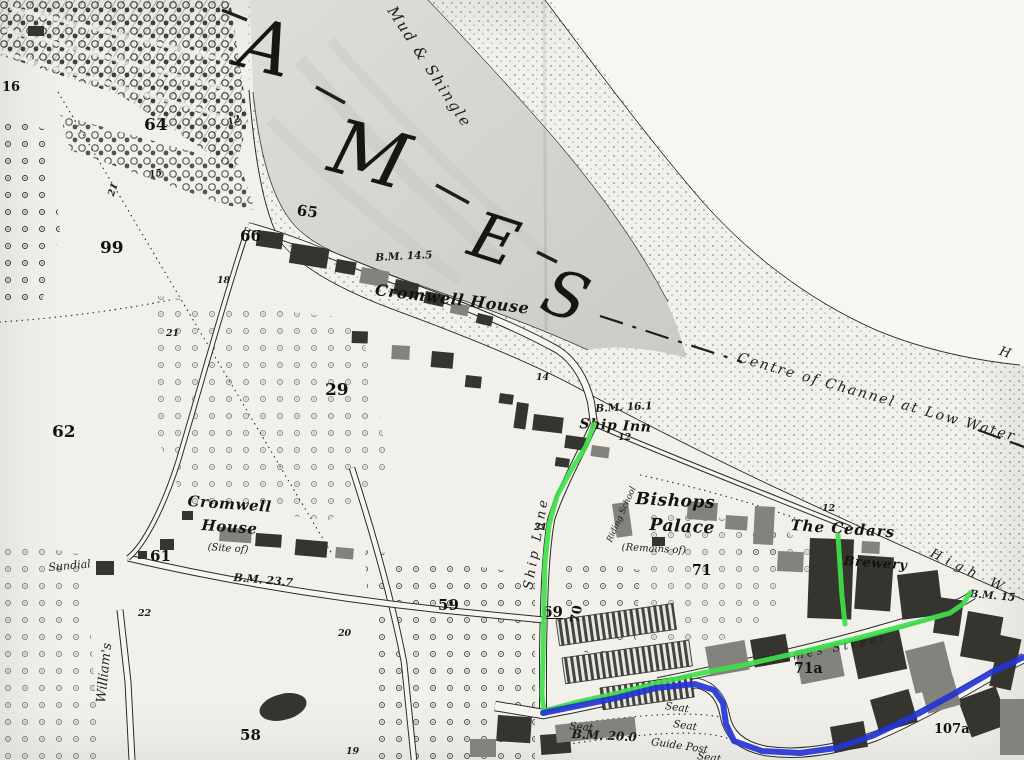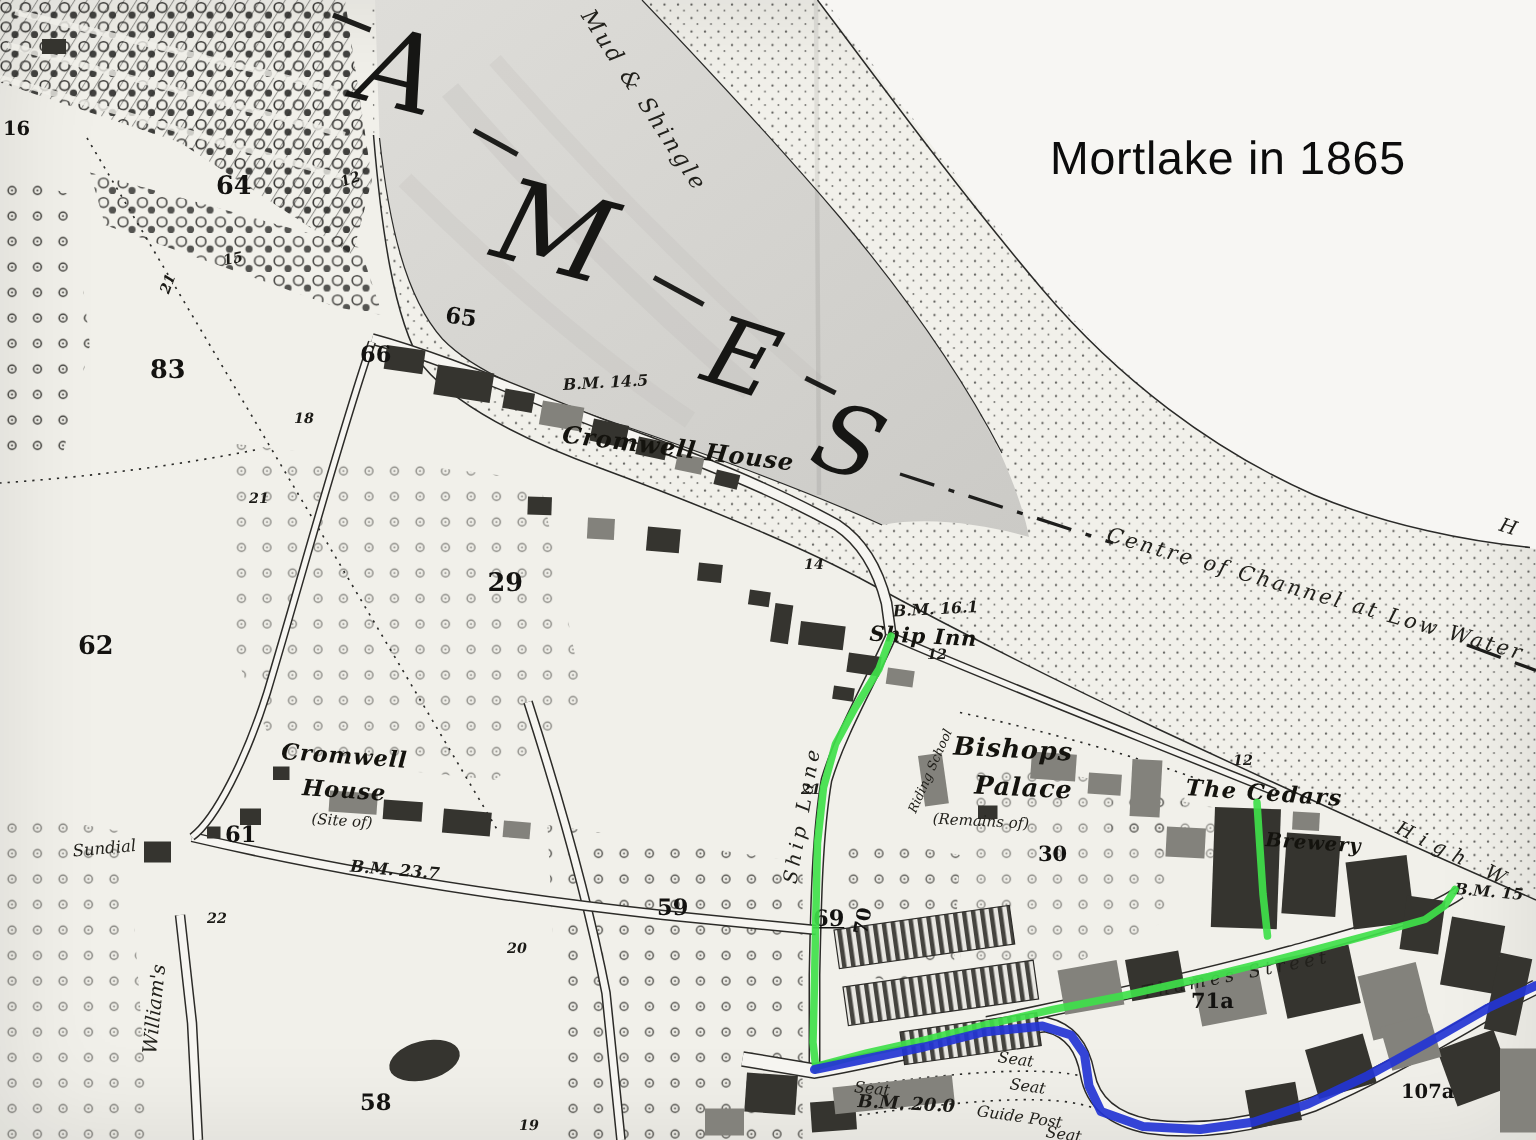--- a/index.html
+++ b/index.html
@@ -219,49 +219,48 @@
       <span class="lbl terrain" style="left: 674px; top: 718px; font-size: 10.5px; transform: rotate(8deg);">Seat</span>
       <span class="lbl terrain" style="left: 698px; top: 750px; font-size: 10.5px; transform: rotate(8deg);">Seat</span>
       <span class="lbl terrain" style="left: 570px; top: 720px; font-size: 10.5px; transform: rotate(6deg);">Seat</span>
       <span class="lbl terrain" style="left: 652px; top: 736px; font-size: 10.5px; transform: rotate(8deg);">Guide Post</span>
       <span class="lbl bm" style="left: 375px; top: 252px; font-size: 10.5px; transform: rotate(-3deg);">B.M. 14.5</span>
       <span class="lbl bm" style="left: 595px; top: 403px; font-size: 10.5px; transform: rotate(-3deg);">B.M. 16.1</span>
       <span class="lbl bm" style="left: 234px; top: 572px; font-size: 11px; transform: rotate(5deg);">B.M. 23.7</span>
       <span class="lbl bm" style="left: 572px; top: 728px; font-size: 12px; transform: rotate(3deg);">B.M. 20.0</span>
       <span class="lbl bm" style="left: 970px; top: 588px; font-size: 10.5px; transform: rotate(5deg);">B.M. 15</span>
       <span class="lbl num" style="left: 144px; top: 116px; font-size: 17px;">64</span>
-      <span class="lbl num" style="left: 100px; top: 239px; font-size: 17px;">83</span>
+      <span class="lbl num" style="left: 100px; top: 239px; font-size: 17px;">99</span>
       <span class="lbl num" style="left: 52px; top: 423px; font-size: 17px;">62</span>
       <span class="lbl num" style="left: 298px; top: 203px; font-size: 15px; transform: rotate(8deg);">65</span>
       <span class="lbl num" style="left: 240px; top: 229px; font-size: 15px;">66</span>
       <span class="lbl num" style="left: 325px; top: 381px; font-size: 17px;">29</span>
       <span class="lbl num" style="left: 150px; top: 549px; font-size: 15px;">61</span>
       <span class="lbl num" style="left: 240px; top: 728px; font-size: 15px;">58</span>
       <span class="lbl num" style="left: 438px; top: 598px; font-size: 15px;">59</span>
       <span class="lbl num" style="left: 542px; top: 605px; font-size: 15px; text-decoration: underline;">69</span>
       <span class="lbl num" style="left: 568px; top: 622px; font-size: 13px; transform: rotate(-80deg);">70</span>
-      <span class="lbl num" style="left: 692px; top: 563px; font-size: 14px;">30</span>
+      <span class="lbl num" style="left: 692px; top: 563px; font-size: 14px;">71</span>
       <span class="lbl num" style="left: 794px; top: 661px; font-size: 14px; text-align: right;">71a</span>
       <span class="lbl num" style="left: 934px; top: 722px; font-size: 13px;">107a</span>
       <span class="lbl num" style="left: 2px; top: 80px; font-size: 13px;">16</span>
       <span class="lbl numsm" style="left: 226px; top: 118px; transform: rotate(-20deg);">12</span>
       <span class="lbl numsm" style="left: 148px; top: 170px; transform: rotate(-12deg);">15</span>
-      <span class="lbl numsm" style="left: 196px; top: 275px;">18</span>
+      <span class="lbl numsm" style="left: 217px; top: 275px;">18</span>
       <span class="lbl numsm" style="left: 106px; top: 194px; transform: rotate(-70deg);">21</span>
       <span class="lbl numsm" style="left: 166px; top: 328px;">21</span>
       <span class="lbl numsm" style="left: 138px; top: 608px;">22</span>
       <span class="lbl numsm" style="left: 338px; top: 628px;">20</span>
       <span class="lbl numsm" style="left: 524px; top: 372px; margin-left: 12px;">14</span>
       <span class="lbl numsm" style="left: 618px; top: 432px;">12</span>
       <span class="lbl numsm" style="left: 822px; top: 503px;">12</span>
       <span class="lbl numsm" style="left: 534px; top: 522px;">21</span>
       <span class="lbl numsm" style="left: 346px; top: 746px;">19</span>
     </div>
 
   <svg id="routes" viewBox="0 0 1024 760">
       <polyline points="594,424 586,446 570,472 557,496 549,525 545,562 544,605 543,655 542,695 544,713" stroke="#3fe04a" stroke-width="5" fill="none" stroke-linecap="round" stroke-linejoin="round" opacity="0.92"></polyline>
       <polyline points="544,711 578,702 618,693 658,683 702,673 748,664 806,651 862,637 918,622 950,613 963,604 970,593" stroke="#3fe04a" stroke-width="5" fill="none" stroke-linecap="round" stroke-linejoin="round" opacity="0.92"></polyline>
       <polyline points="838,535 840,566 842,596 845,624" stroke="#3fe04a" stroke-width="5" fill="none" stroke-linecap="round" stroke-linejoin="round" opacity="0.92"></polyline>
       <polyline points="543,713 577,706 616,698 656,688 695,684 714,690 723,703 726,724 734,741 762,751 800,753 836,748 872,736 912,717 952,695 992,672 1024,657" stroke="#2334d4" stroke-width="6" fill="none" stroke-linecap="round" stroke-linejoin="round" opacity="0.92"></polyline>
     </svg>
 
-  <div class="title">Mortlake in 1865</div>
 </div>
 
 </body></html>

